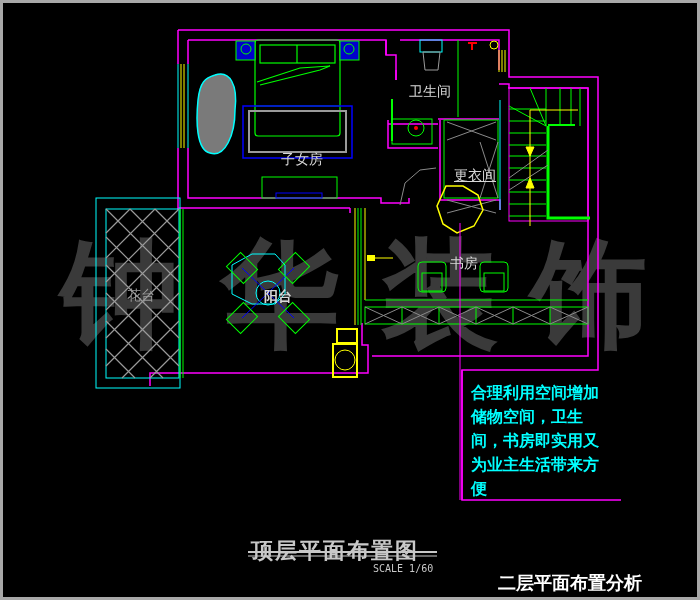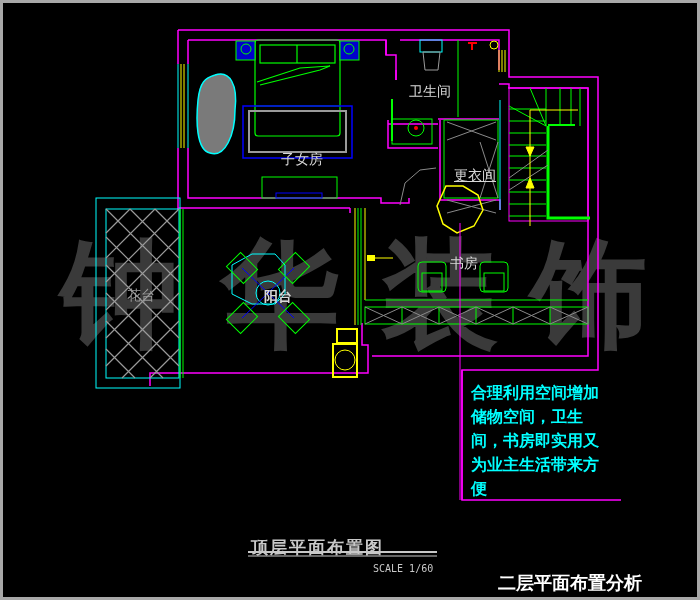--- a/index.html
+++ b/index.html
@@ -2,21 +2,21 @@
 <html><head>
 <meta charset="utf-8">
 <style>
   html,body{margin:0;padding:0;background:#a8a8a8;}
   body{width:700px;height:600px;overflow:hidden;position:relative;font-family:"DejaVu Sans",sans-serif;}
   #frame{position:absolute;left:3px;top:3px;width:694px;height:594px;background:#000;overflow:hidden;}
   svg{position:absolute;left:0;top:0;}
   .wm{position:absolute;top:232px;font-family:"DejaVu Serif",serif;font-size:118px;color:#3a3a3a;font-weight:bold;line-height:1;}
   .room-label{position:absolute;color:#d8d8d8;font-size:14px;font-family:"DejaVu Sans",sans-serif;white-space:nowrap;}
   #note{position:absolute;left:468px;top:378px;width:150px;color:#00ffff;font-weight:bold;font-size:16px;line-height:24px;font-family:"DejaVu Sans",sans-serif;}
-  #drawing-title{position:absolute;left:248px;top:533px;color:#c8c8c8;font-size:17px;font-weight:bold;letter-spacing:2px;font-family:"DejaVu Serif",serif;}
+  #drawing-title{position:absolute;left:248px;top:533px;color:#c8c8c8;font-size:22px;font-weight:bold;letter-spacing:2px;font-family:"DejaVu Serif",serif;}
   #scale{position:absolute;left:370px;top:560px;color:#c8c8c8;font-size:10px;font-family:"DejaVu Sans Mono",monospace;}
   #analysis-title{position:absolute;left:495px;top:540px;color:#fff;font-size:18px;font-weight:bold;font-family:"DejaVu Sans",sans-serif;margin-top:28px;}
 </style>
 </head>
 <body>
 
 <div id="frame">
 
   <div class="wm" style="left:58px;">钟</div>
   <div class="wm" style="left:218px;">华</div>

